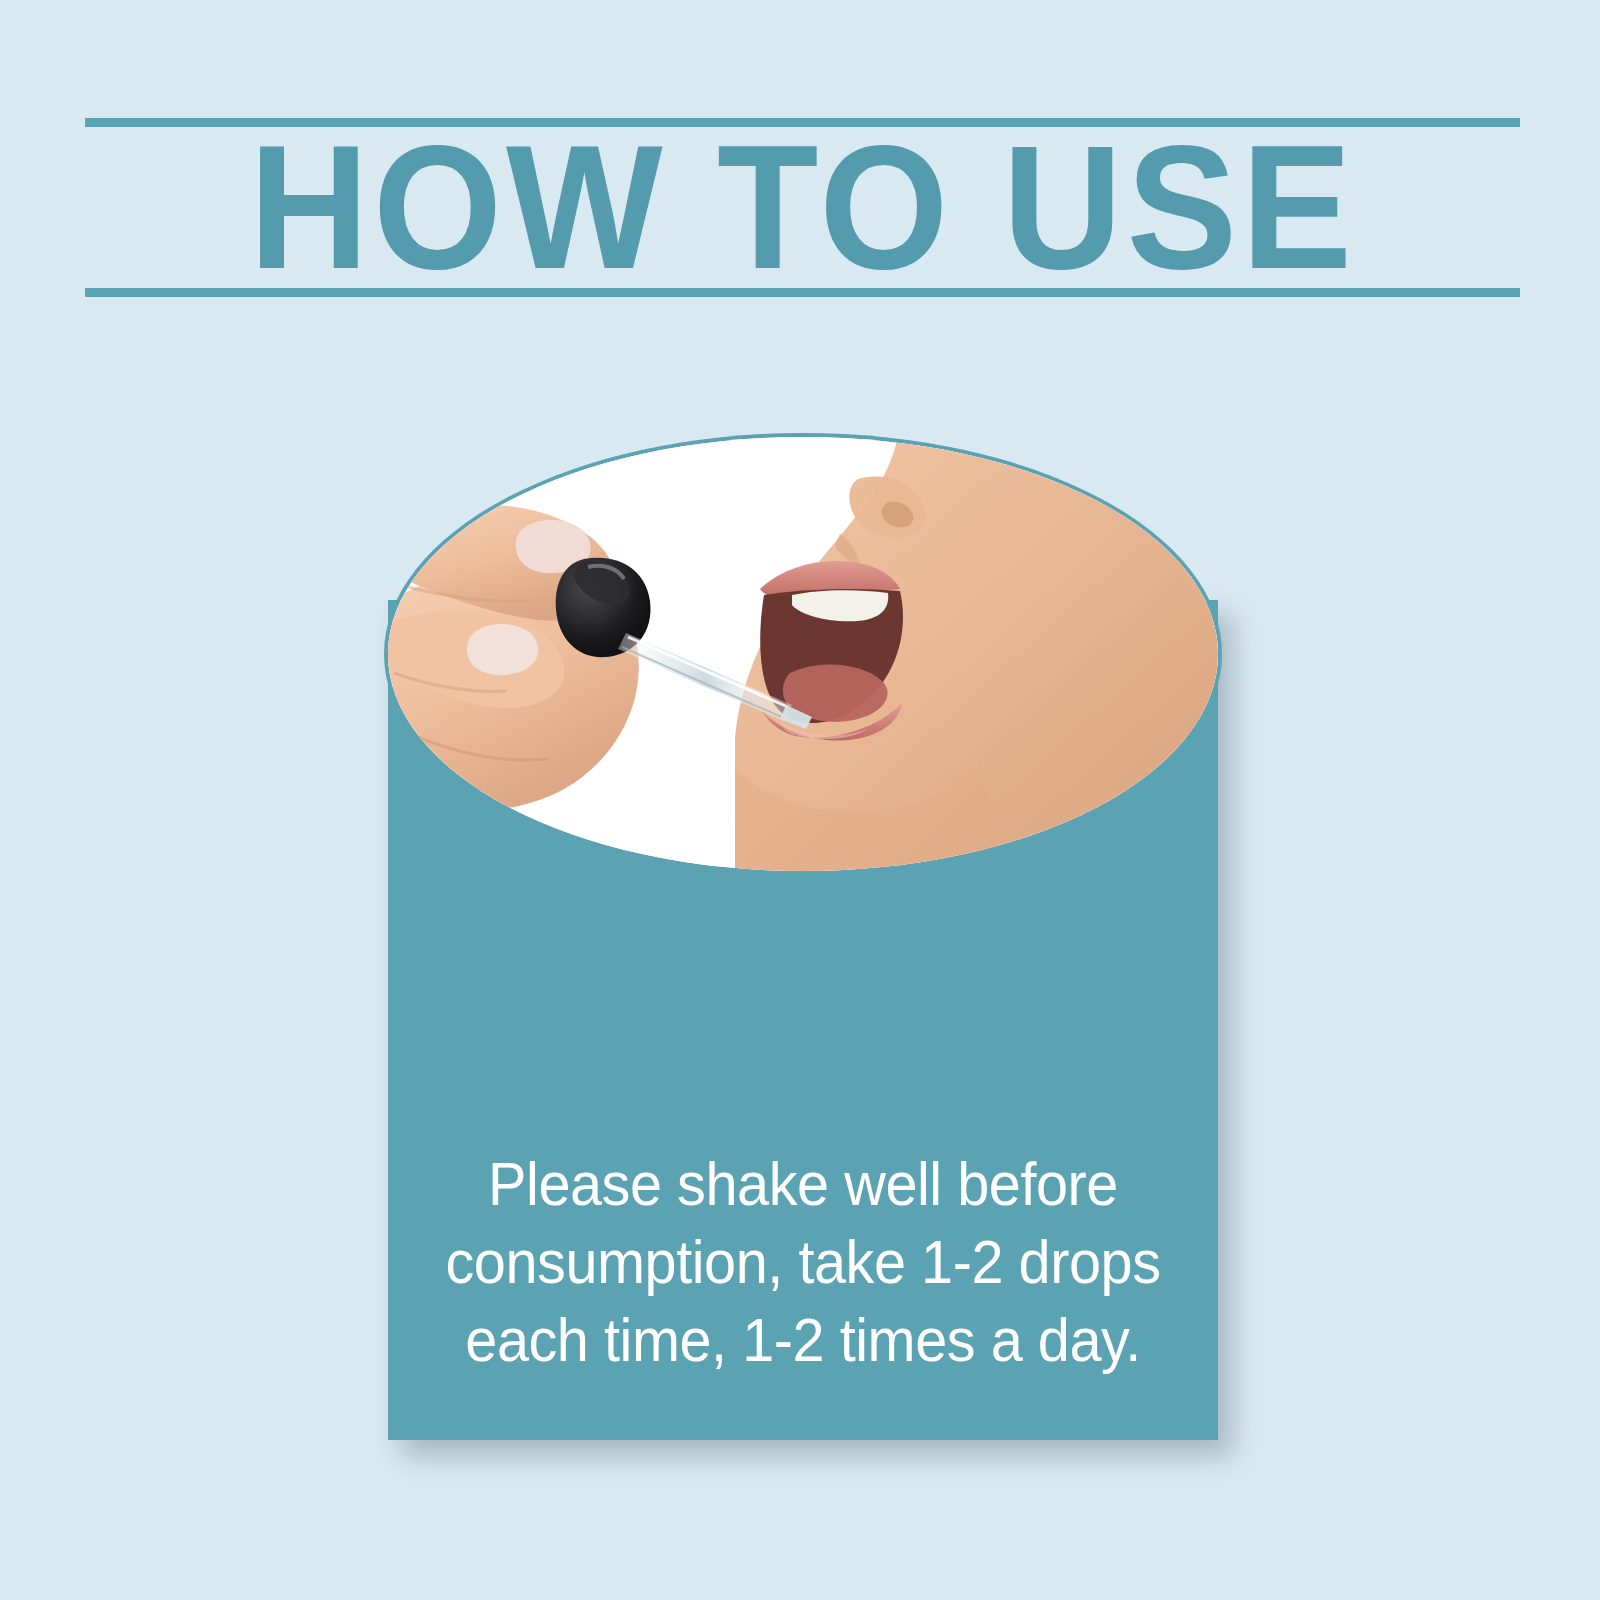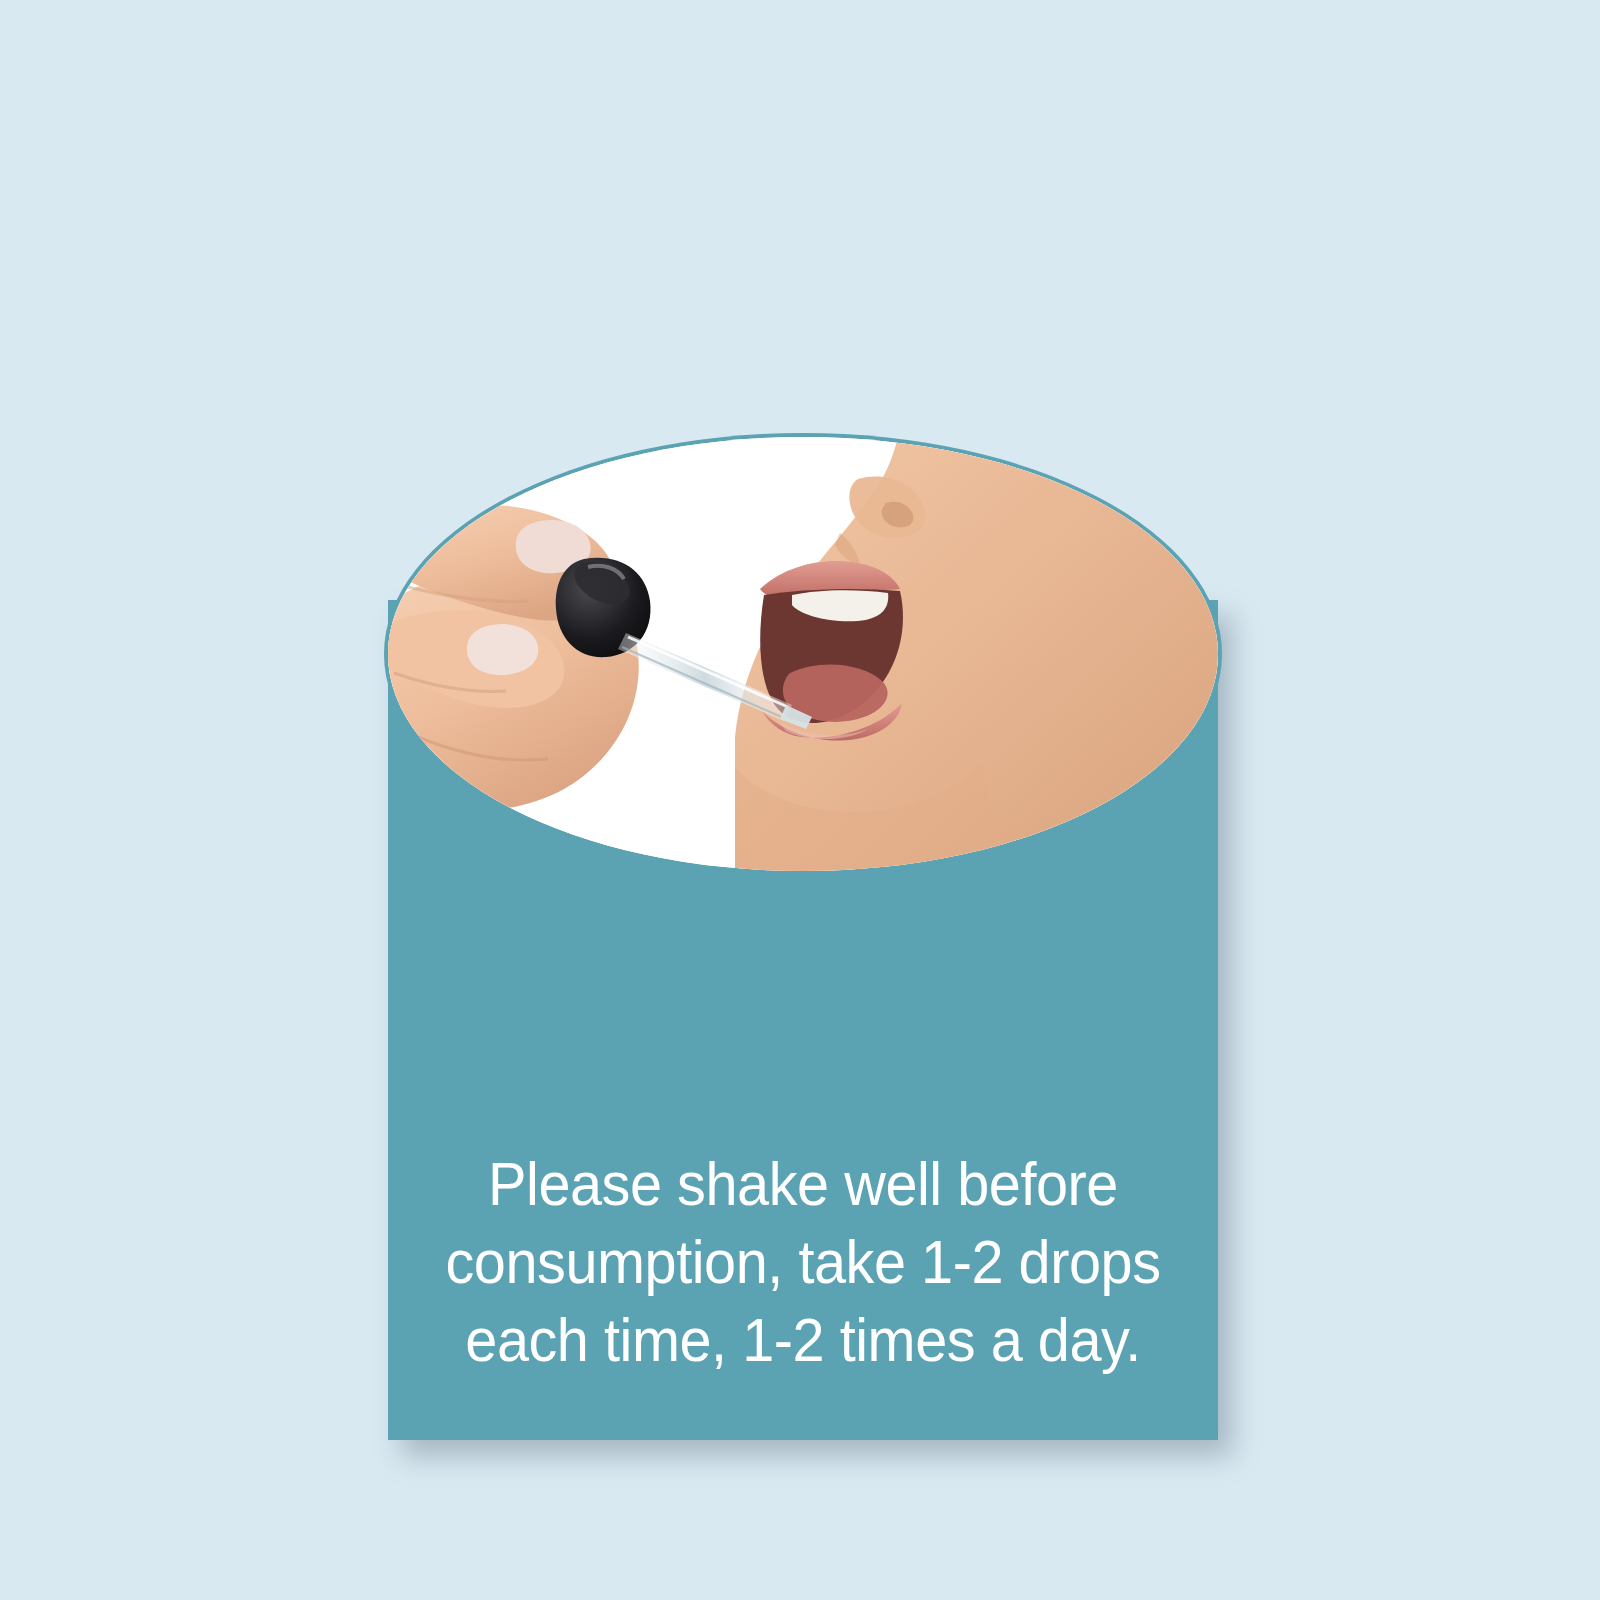--- a/index.html
+++ b/index.html
@@ -114,20 +114,25 @@
     letter-spacing: -0.5px;
     transform: scaleX(0.93);
     transform-origin: center top;
   }
 </style>
 </head>
 <body>
 
 <div id="page">
 
+  <div class="header">
+    <div class="rule rule-top"></div>
+    <div class="page-title">HOW TO USE</div>
+    <div class="rule rule-bottom"></div>
+  </div>
 
   <div class="card-wrap">
 
     <div class="card-body">
       <div class="caption">Please shake well before consumption, take 1-2 drops each time, 1-2 times a day.</div>
     </div>
 
     <div class="photo-ellipse">
       <svg viewBox="0 0 830 434" preserveAspectRatio="xMidYMid slice" aria-hidden="true">
         <defs>

